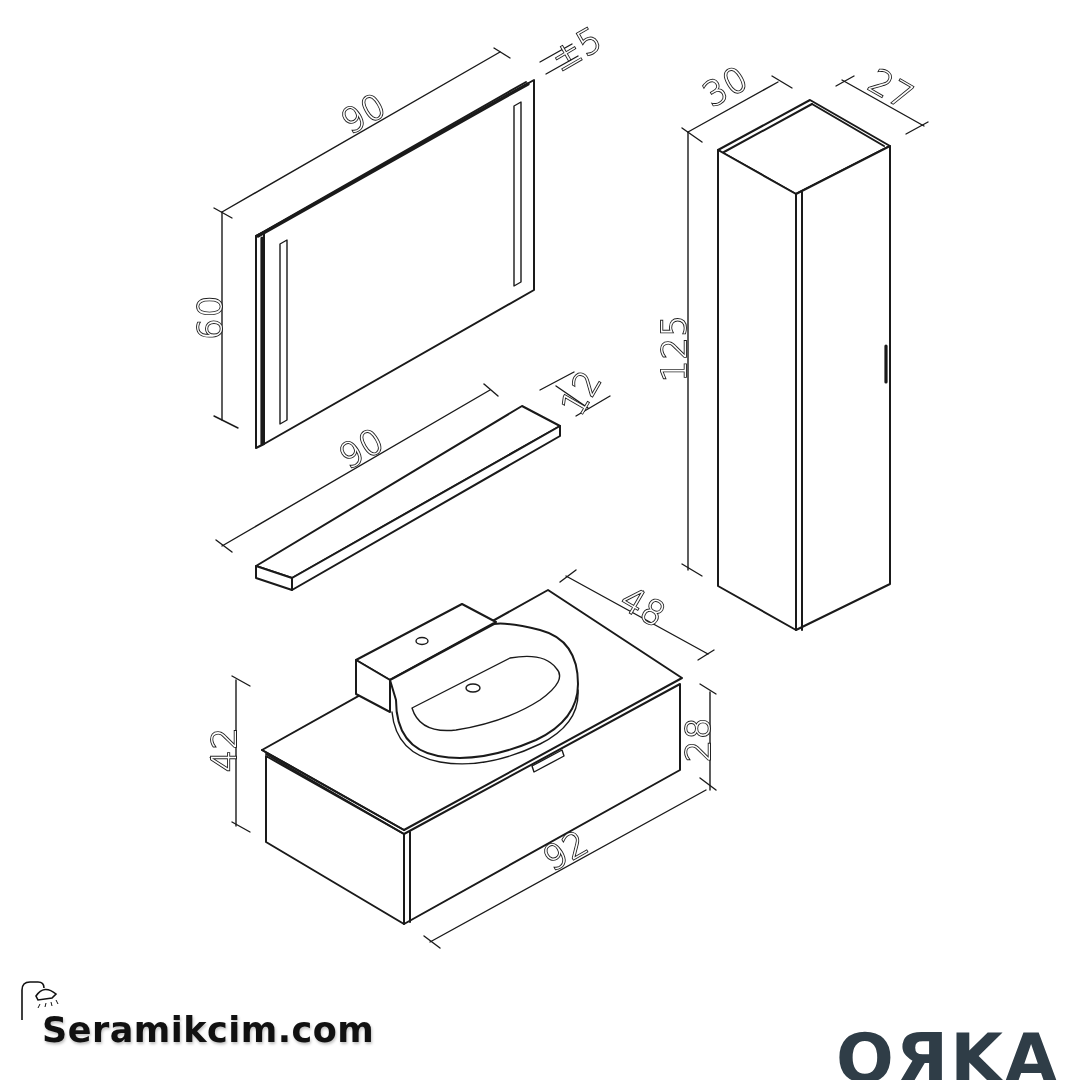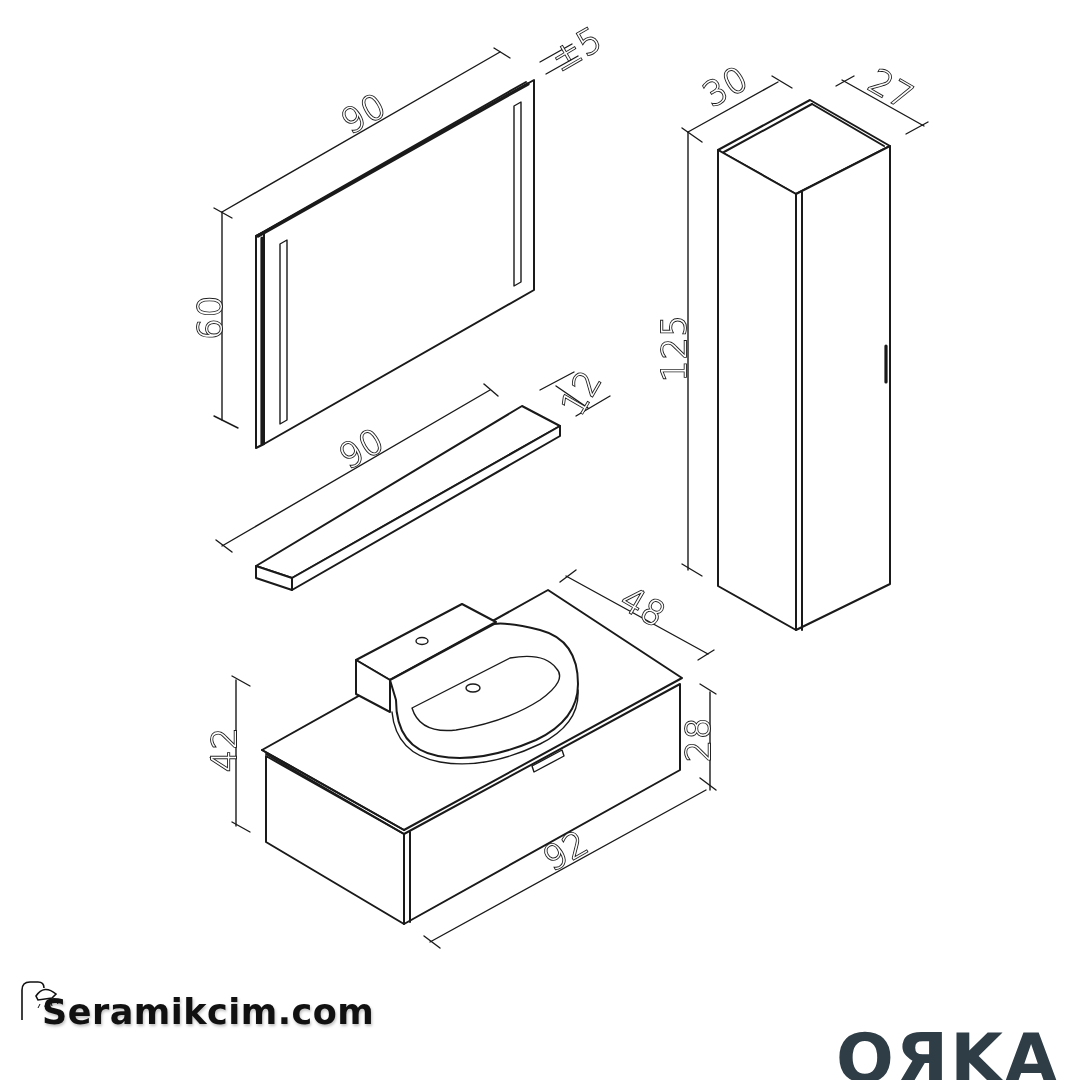--- a/index.html
+++ b/index.html
@@ -4,21 +4,21 @@
 <style>
   html, body { margin: 0; padding: 0; background: #ffffff; }
   body { width: 1080px; height: 1080px; position: relative; overflow: hidden; font-family: "DejaVu Sans", sans-serif; }
   svg.drawing { position: absolute; left: 0; top: 0; width: 1080px; height: 1080px; }
   .ln { stroke: #1a1a1a; stroke-width: 2; fill: none; stroke-linecap: round; stroke-linejoin: round; }
   .thick { stroke-width: 3.2; }
   .thin { stroke-width: 1.4; }
   .fillw { fill: #ffffff; }
   .dimtxt { font-family: "DejaVu Sans", sans-serif; font-size: 34px; font-weight: 200; fill: #ffffff; stroke: #1a1a1a; stroke-width: 1.8; paint-order: stroke; letter-spacing: 1px; }
   .brand-left { position: absolute; left: 18px; top: 980px; width: 380px; height: 70px; }
-  .brand-left .site { position: absolute; left: 24px; top: 12px; font-family: "DejaVu Sans", sans-serif; font-weight: 700; font-size: 35px; color: #111; letter-spacing: 0.5px; text-shadow: 1px 2px 3px rgba(0,0,0,0.25); }
+  .brand-left .site { position: absolute; left: 24px; top: 30px; font-family: "DejaVu Sans", sans-serif; font-weight: 700; font-size: 35px; color: #111; letter-spacing: 0.5px; text-shadow: 1px 2px 3px rgba(0,0,0,0.25); }
   .brand-left .shower { position: absolute; left: 0; top: 0; width: 60px; height: 50px; }
   .brand-right { position: absolute; left: 836px; top: 1000px; width: 230px; height: 70px; }
   .brand-right .logo { font-family: "DejaVu Sans", sans-serif; font-weight: 700; font-size: 68px; color: #2f3d47; letter-spacing: 2px; line-height: 70px; margin-top: 24px; }
 </style>
 </head>
 <body>
 
 <svg class="drawing" viewBox="0 0 1080 1080" xmlns="http://www.w3.org/2000/svg">
 
   <g>

